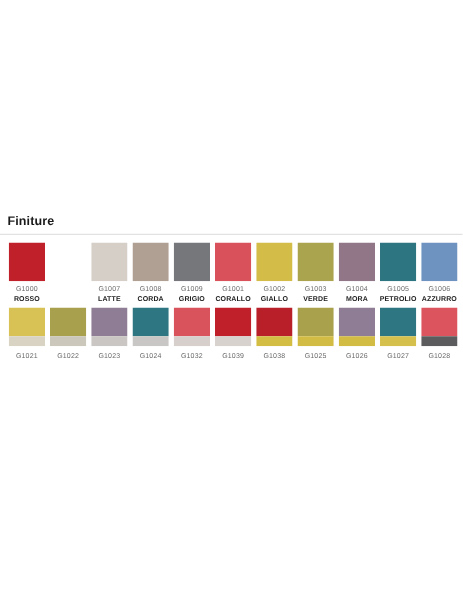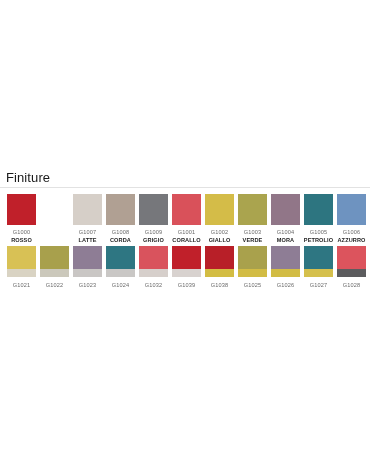--- a/index.html
+++ b/index.html
@@ -25,22 +25,22 @@
 
   
   .finishes-panel {
     position: absolute;
     left: 0px;
     top: 172px;
     width: 370px;
   }
 
   .panel-title {
-    font-size: 13px;
-    font-weight: normal;
+    font-size: 10px;
+    font-weight: bold;
     color: #1a1a1a;
     letter-spacing: 0.1px;
     padding: 0 0 4px 6px;
     line-height: 11px;
   }
 
   .panel-divider {
     height: 1px;
     background: #e2e2e2;
     margin: 0 0 6px 0;

